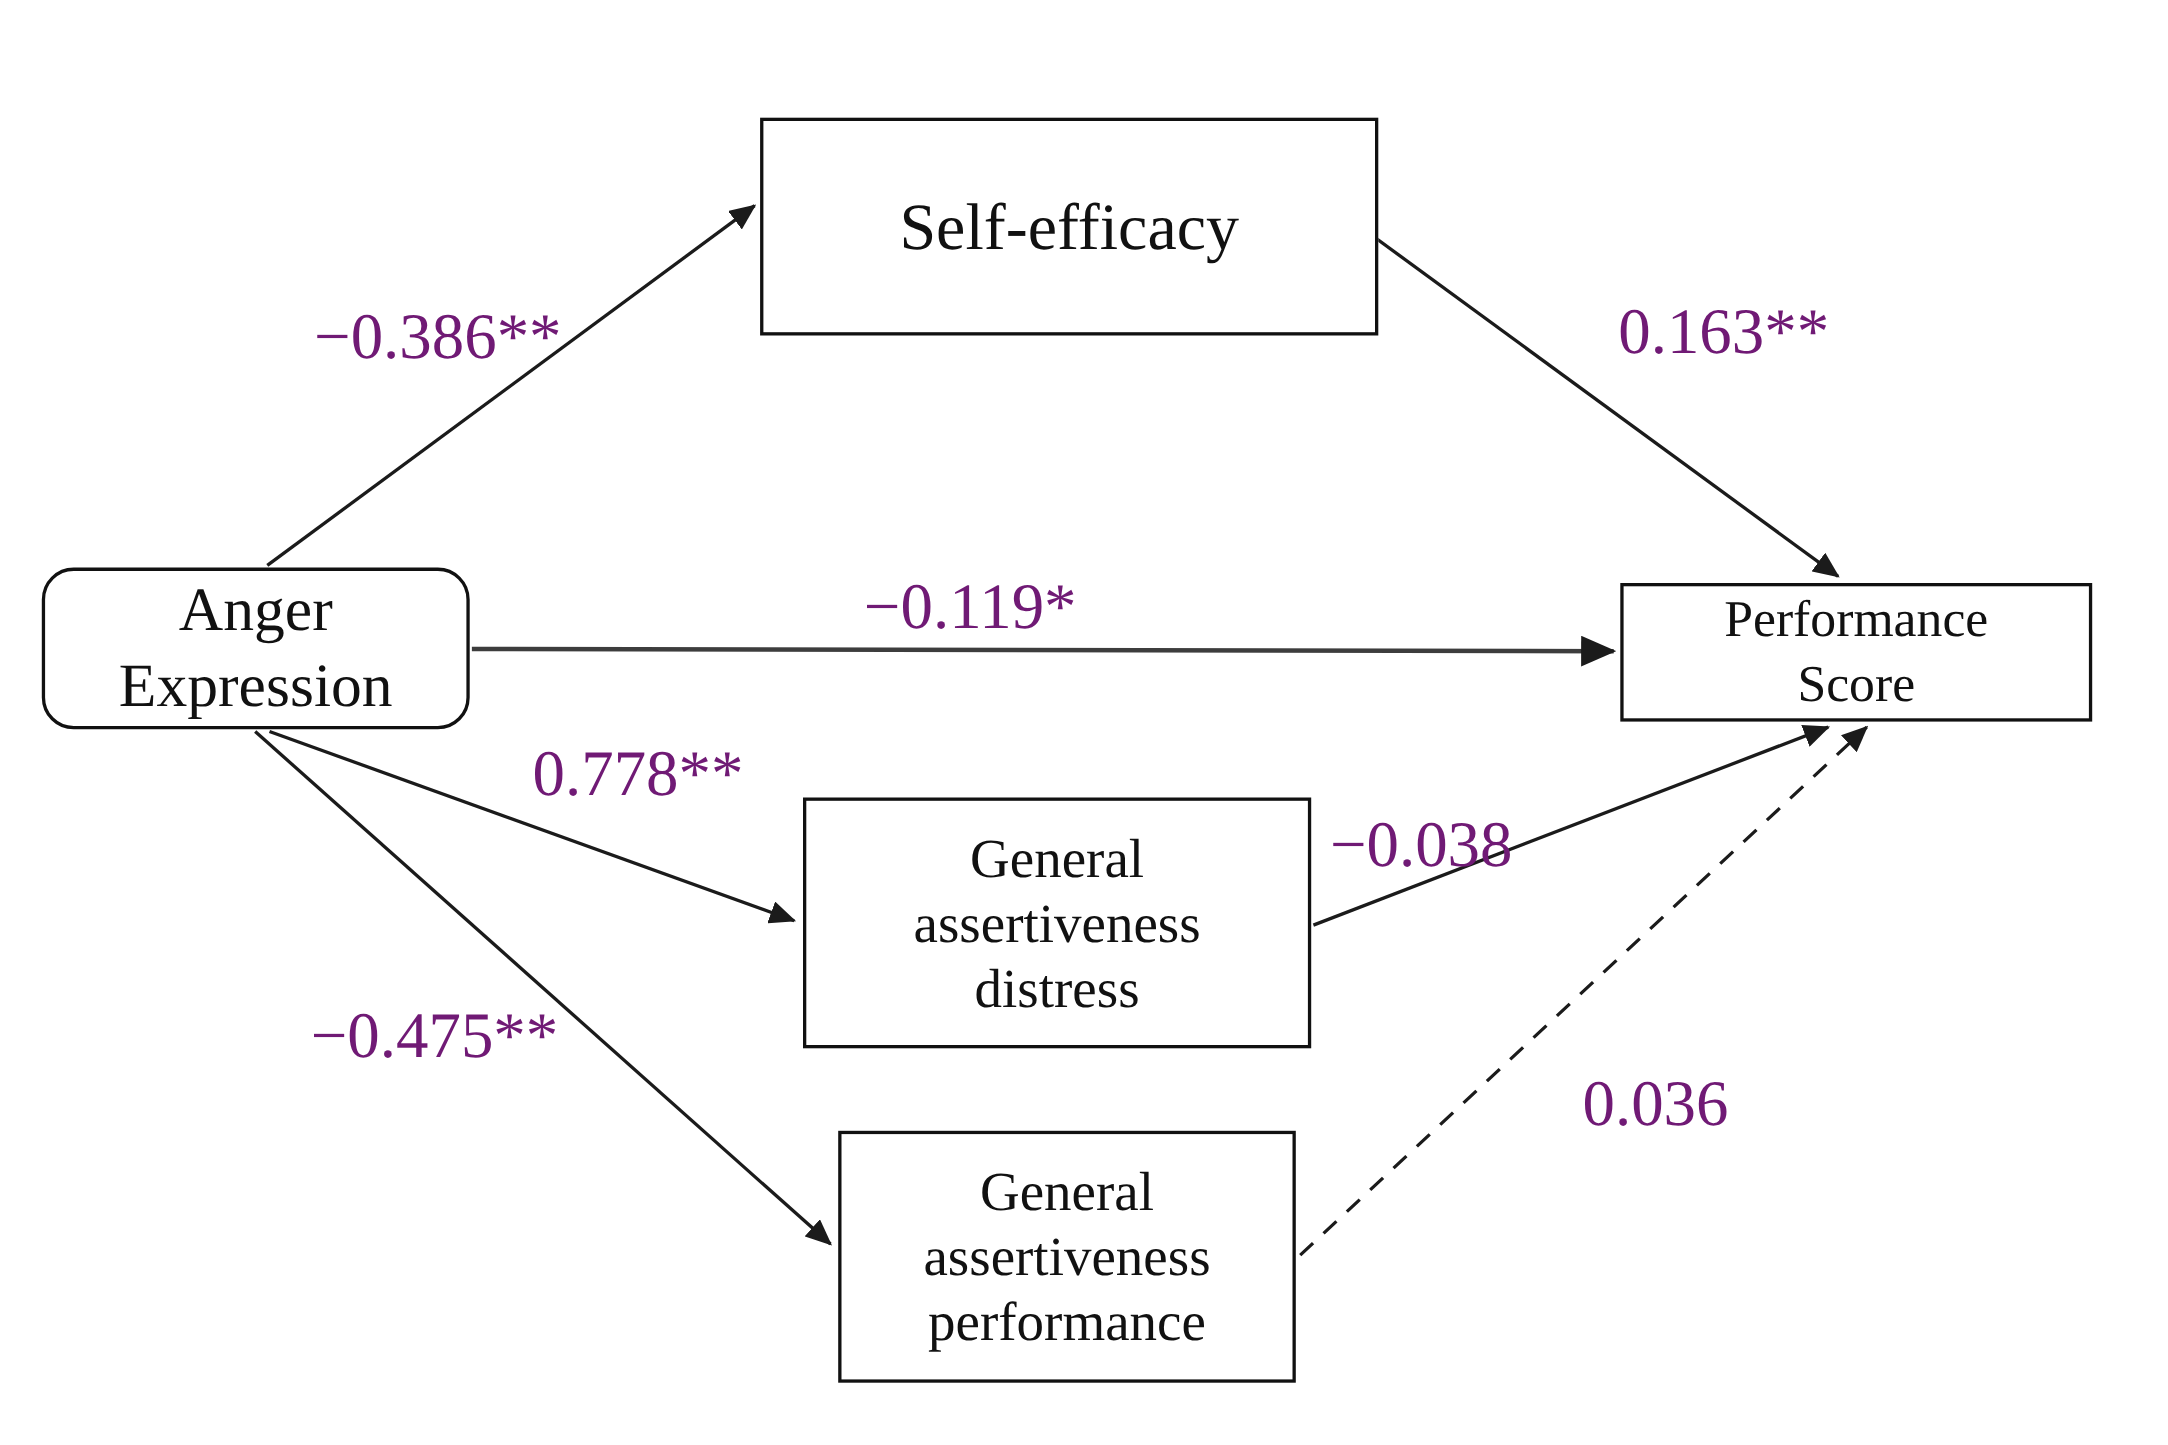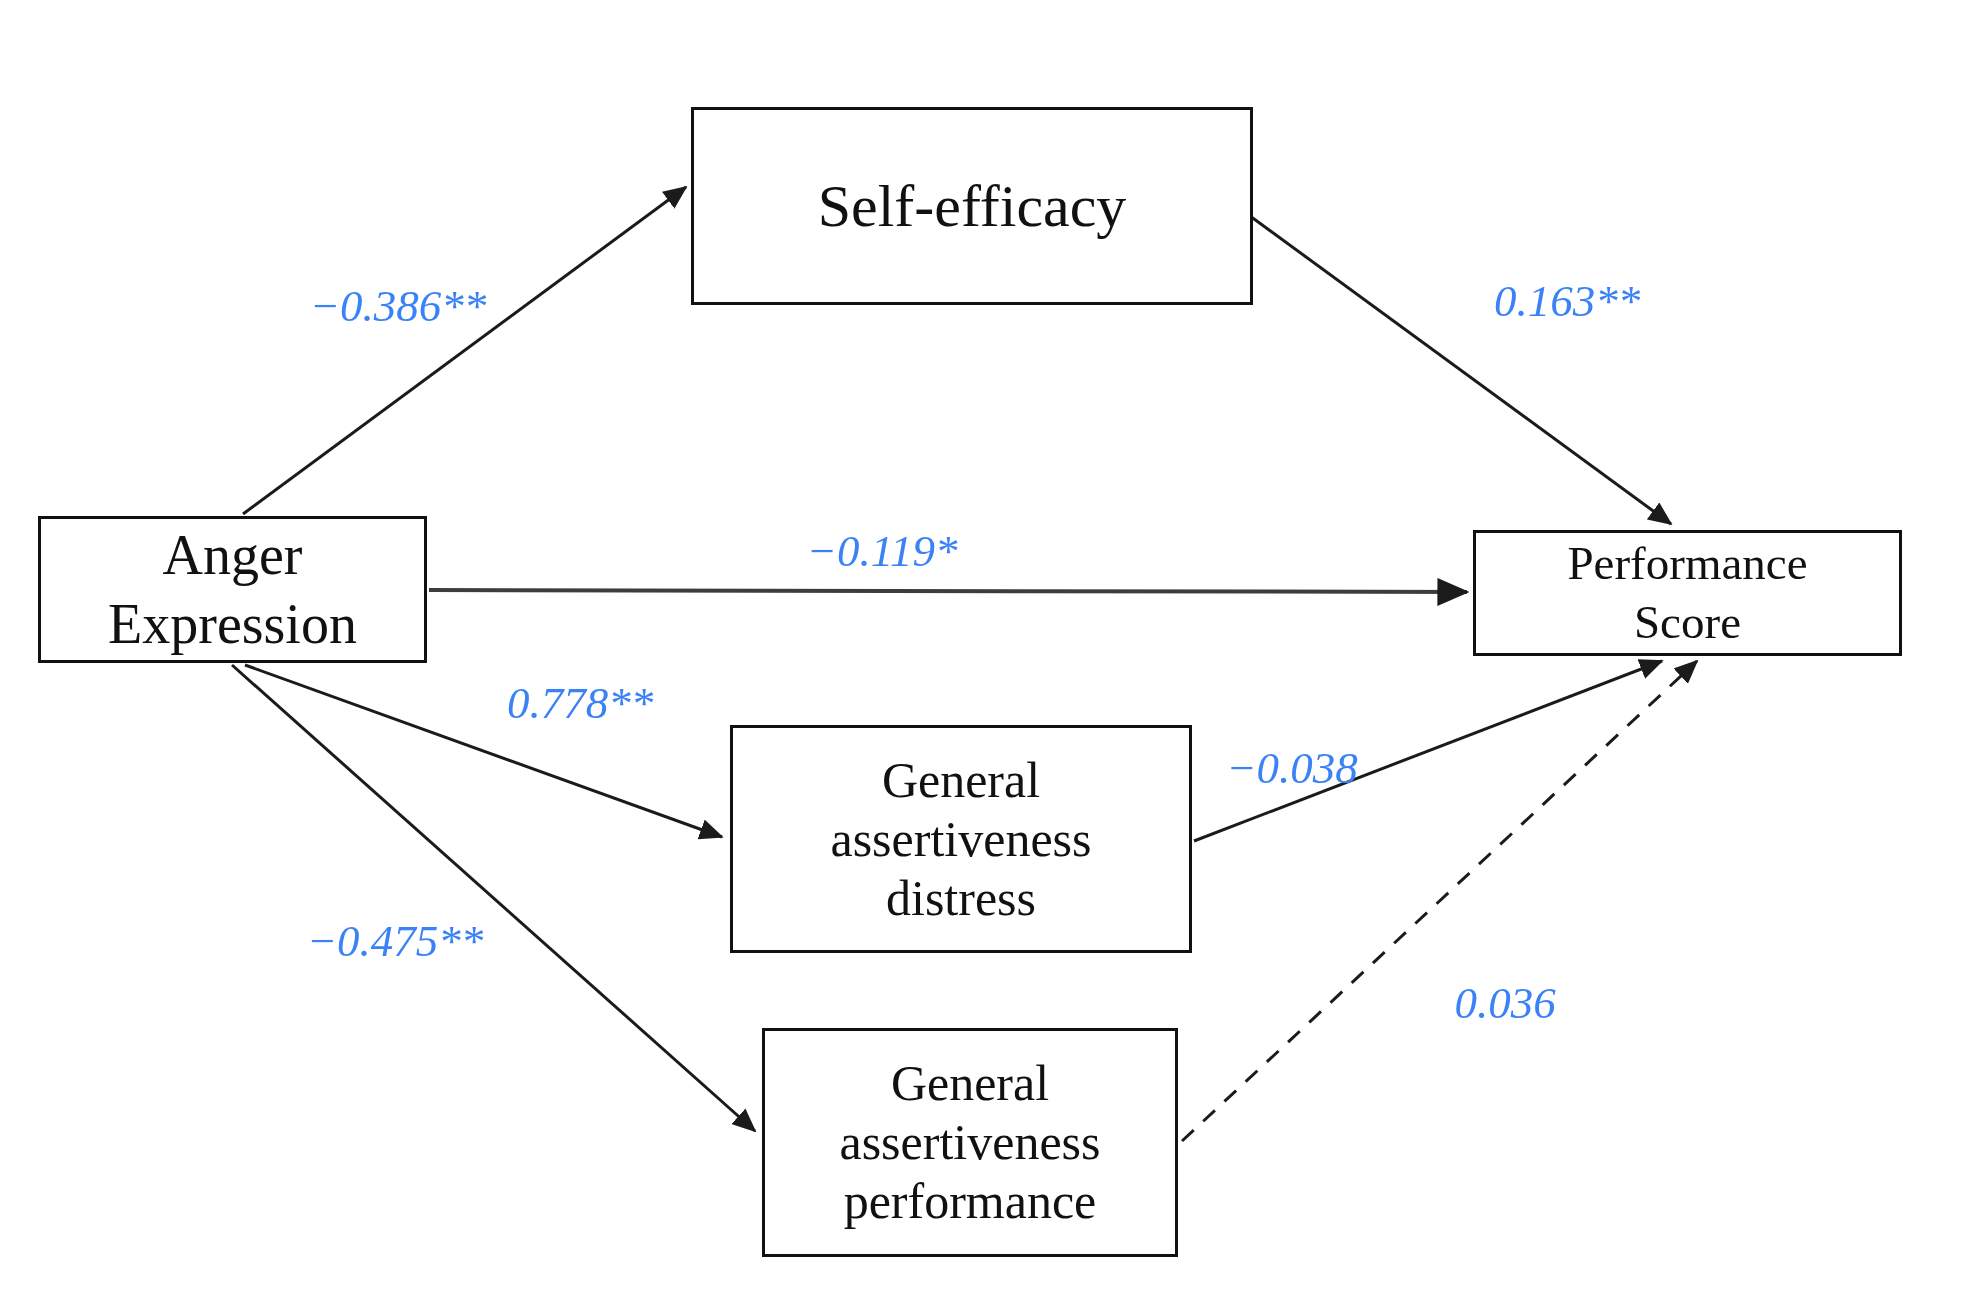--- a/index.html
+++ b/index.html
@@ -38,24 +38,23 @@
     line-height: 1.18;
   }
   .node--self-efficacy .node-label    { font-size: 60px; }
   .node--anger .node-label            { font-size: 56px; line-height: 1.22; }
   .node--performance .node-label      { font-size: 47px; line-height: 1.26; }
   .node--distress .node-label         { font-size: 50px; }
   .node--assert-perf .node-label      { font-size: 50px; }
   .coef {
     position: absolute;
     transform: translate(-50%, -50%);
-    font-size: 45px;
+    font-size: 59px;
     white-space: nowrap;
-    color: #3b82f6;
-    font-style: italic;
+    color: #701a75;
   }
 </style>
 </head>
 <body>
 
 <div class="canvas">
 
   <svg class="arrow-layer" viewBox="0 0 1971 1314" aria-hidden="true">
     <defs>
       <marker id="arrowhead" viewBox="0 0 8 7" refX="7.4" refY="3.5" markerWidth="8" markerHeight="7" orient="auto-start-reverse">
@@ -75,21 +74,21 @@
 
     <line x1="232" y1="665" x2="755" y2="1131" stroke="#1b1b1b" stroke-width="3" marker-end="url(#arrowhead)"></line>
 
     <line x1="1182" y1="1141" x2="1697" y2="661" stroke="#1b1b1b" stroke-width="3" stroke-dasharray="16 13" marker-end="url(#arrowhead)"></line>
   </svg>
 
   <div class="node node--self-efficacy" style="left:691px; top:70px; width:562px; height:198px;margin-top:37px;">
     <span class="node-label">Self-efficacy</span>
   </div>
 
-  <div class="node node--anger" style="left:38px; top:516px; width:389px; height:147px;">
+  <div class="node node--anger" style="left:38px; top:516px; width:389px; height:147px;border-radius:29px;">
     <span class="node-label">Anger
 Expression</span>
   </div>
 
   <div class="node node--performance" style="left:1473px; top:530px; width:429px; height:126px;">
     <span class="node-label">Performance
 Score</span>
   </div>
 
   <div class="node node--distress" style="left:730px; top:725px; width:462px; height:228px;">

